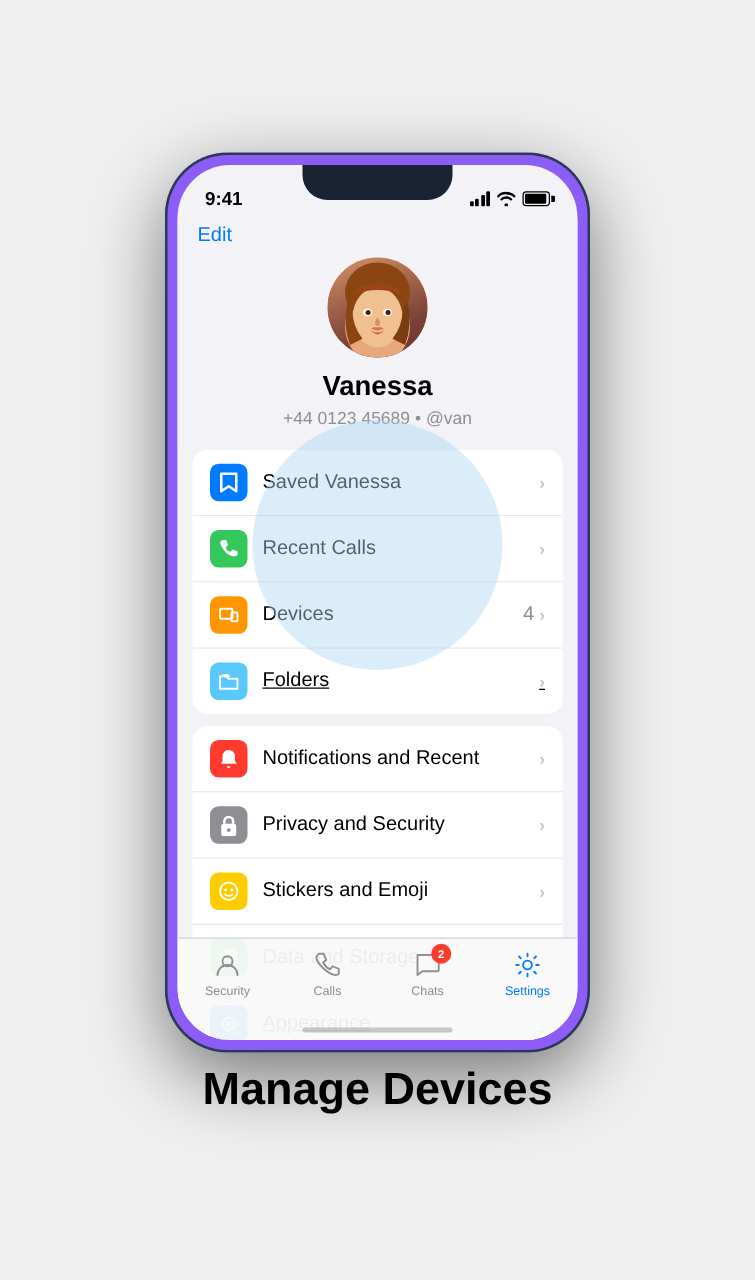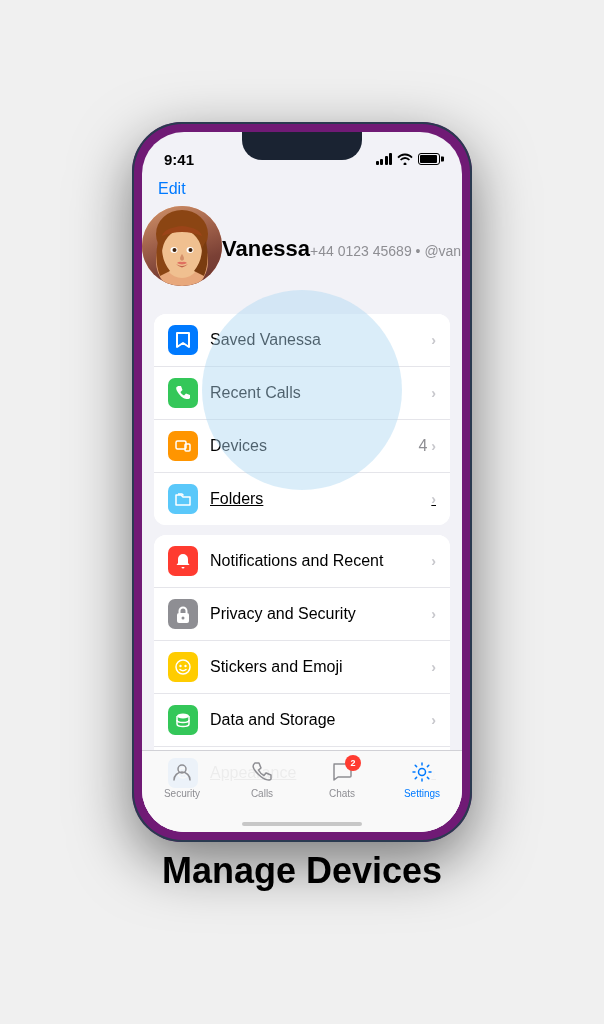--- a/index.html
+++ b/index.html
@@ -17,21 +17,21 @@
       flex-direction: column;
       align-items: center;
       width: 604px;
       padding: 20px 0 30px;
     }
 
     
     .phone-frame {
       width: 340px;
       height: 720px;
-      background: #701a75;
+      background: #8b5cf6;
       border-radius: 50px;
       padding: 10px;
       position: relative;
       box-shadow: 0 20px 60px rgba(0,0,0,0.5), inset 0 0 0 2px #2a3a50;
     }
 
     .phone-screen {
       width: 100%;
       height: 100%;
       background: #f2f2f7;
@@ -137,20 +137,21 @@
 
     .edit-btn {
       color: #007aff;
       font-size: 16px;
       font-weight: 400;
     }
 
     
     .profile-section {
       display: flex;
+      flex-direction: column;
       align-items: center;
       padding: 8px 0 18px;
       background: #f2f2f7;
     }
 
     .avatar-wrapper {
       width: 80px;
       height: 80px;
       border-radius: 50%;
       overflow: hidden;

